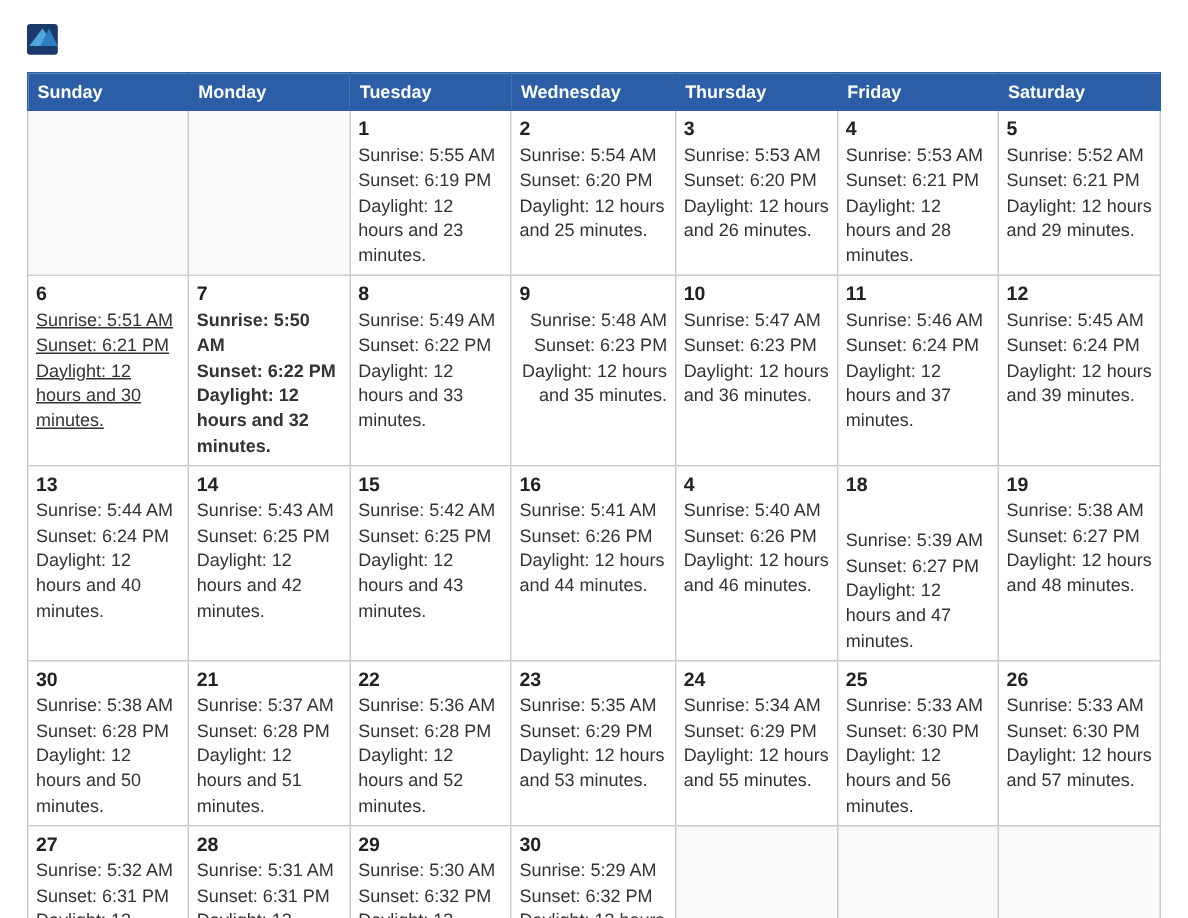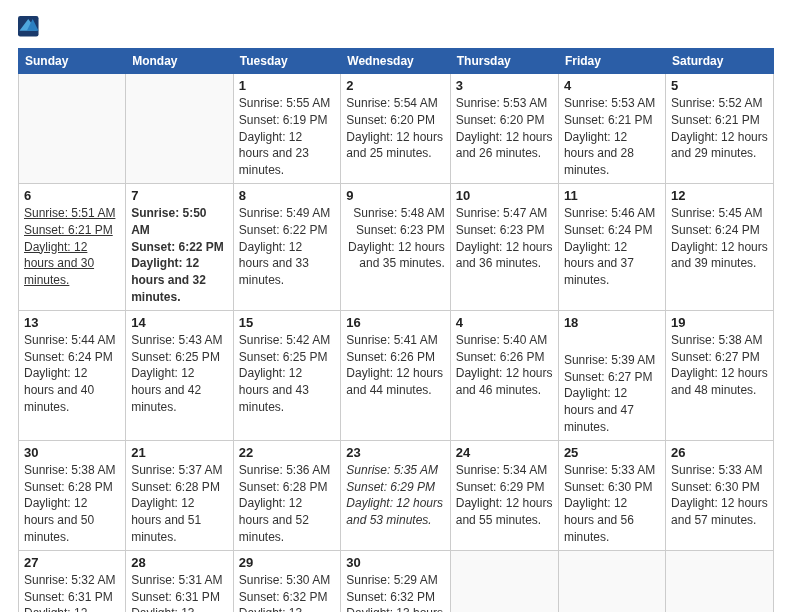--- a/index.html
+++ b/index.html
@@ -261,21 +261,21 @@
 Daylight: 12 hours and 51 minutes.</div>
           </td>
           <td>
             <div class="day-num">22</div>
             <div class="day-info" style="white-space: pre-line;">Sunrise: 5:36 AM
 Sunset: 6:28 PM
 Daylight: 12 hours and 52 minutes.</div>
           </td>
           <td>
             <div class="day-num">23</div>
-            <div class="day-info" style="white-space: pre-line; font-style: italic;">Sunrise: 5:35 AM
+            <div class="day-info" style="white-space: pre-line;">Sunrise: 5:35 AM
 Sunset: 6:29 PM
 Daylight: 12 hours and 53 minutes.</div>
           </td>
           <td>
             <div class="day-num">24</div>
             <div class="day-info" style="white-space: pre-line;">Sunrise: 5:34 AM
 Sunset: 6:29 PM
 Daylight: 12 hours and 55 minutes.</div>
           </td>
           <td>

